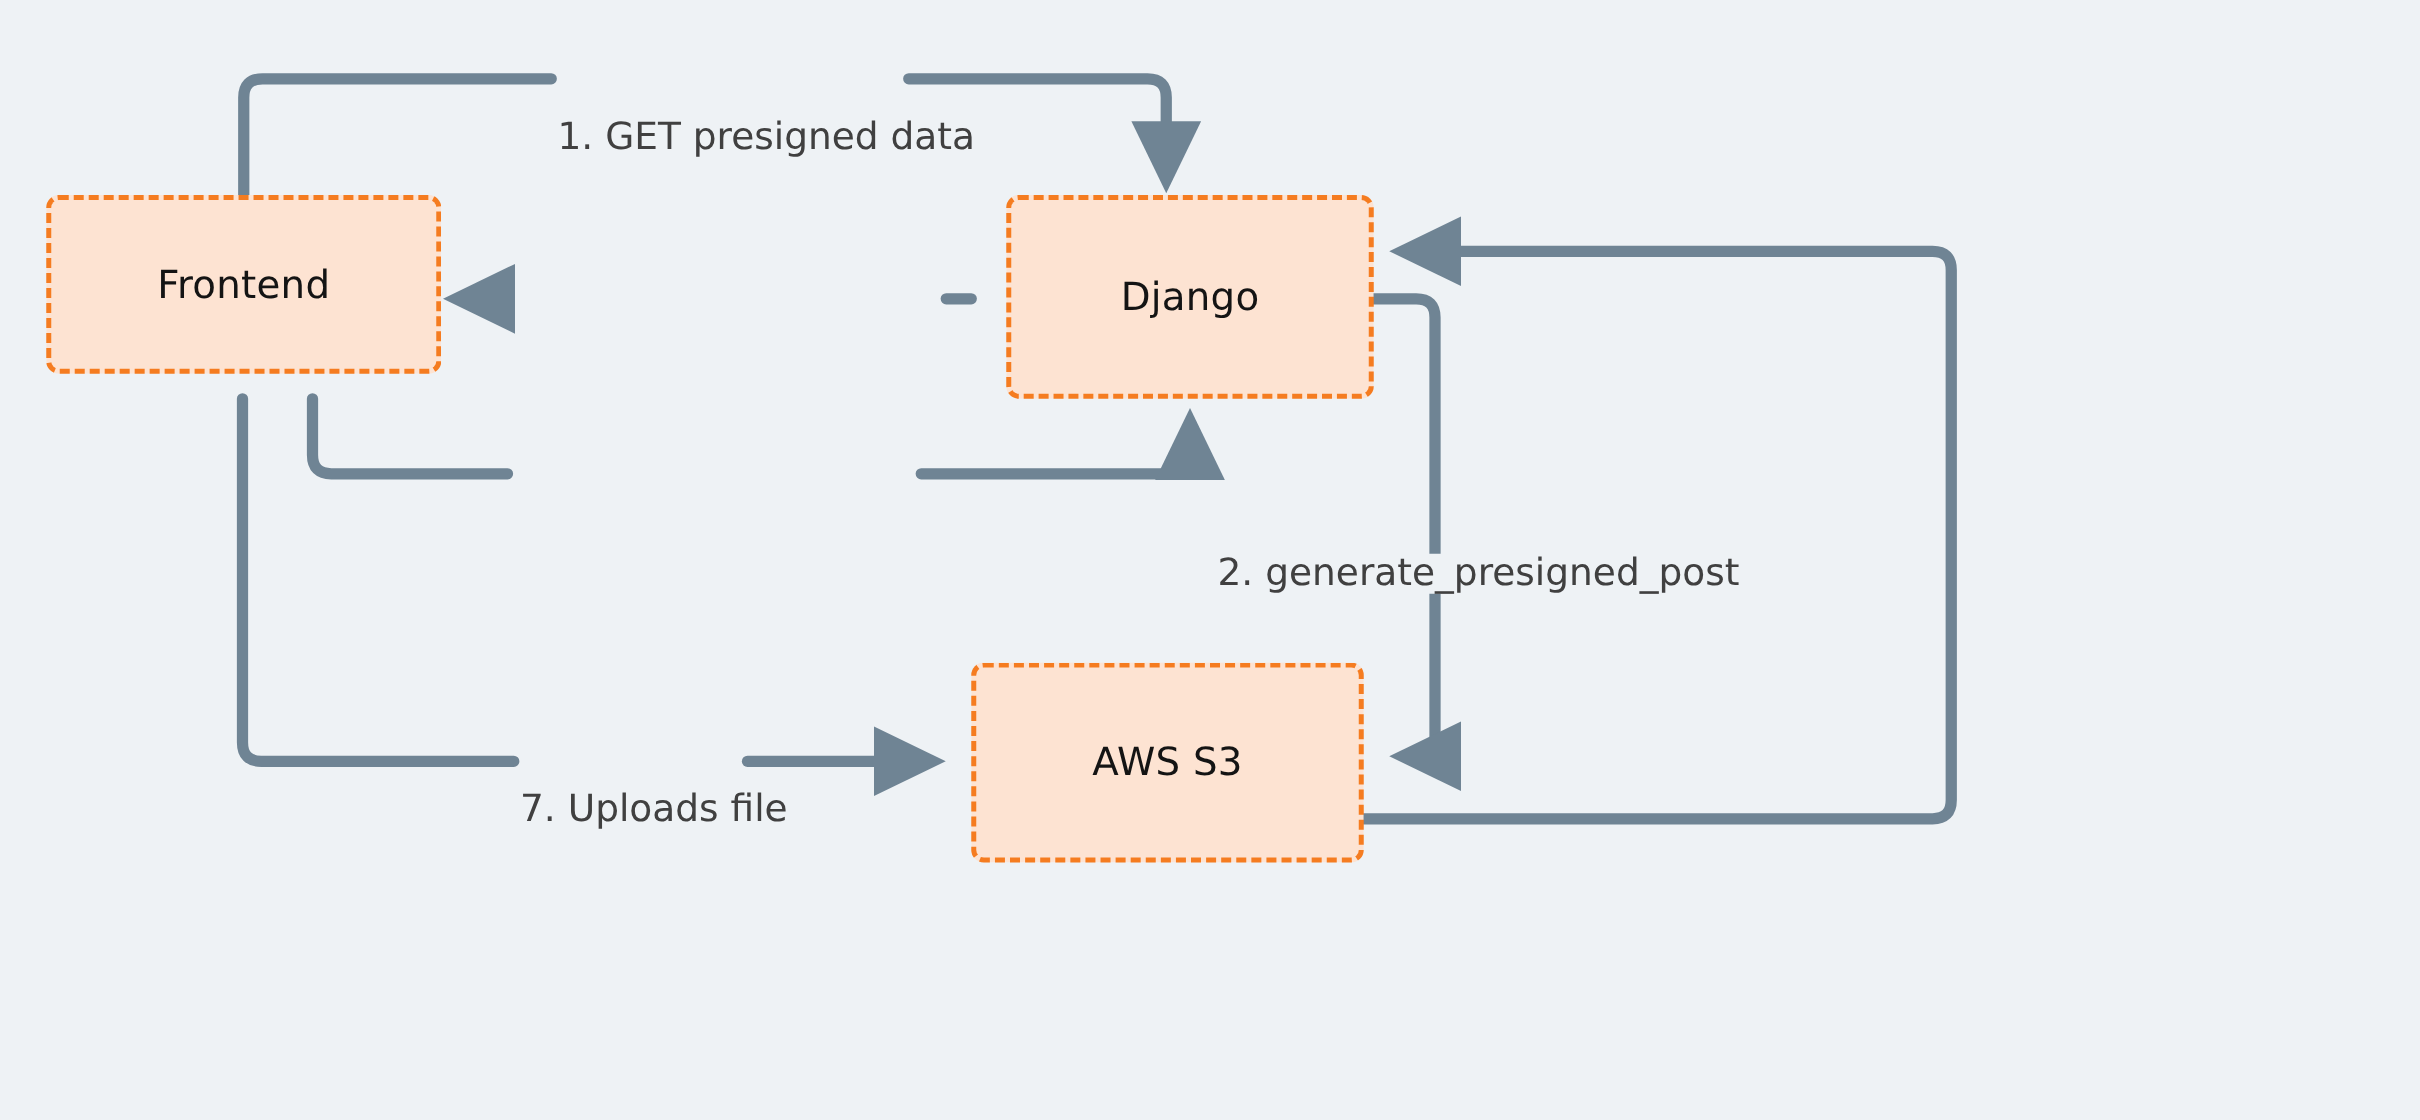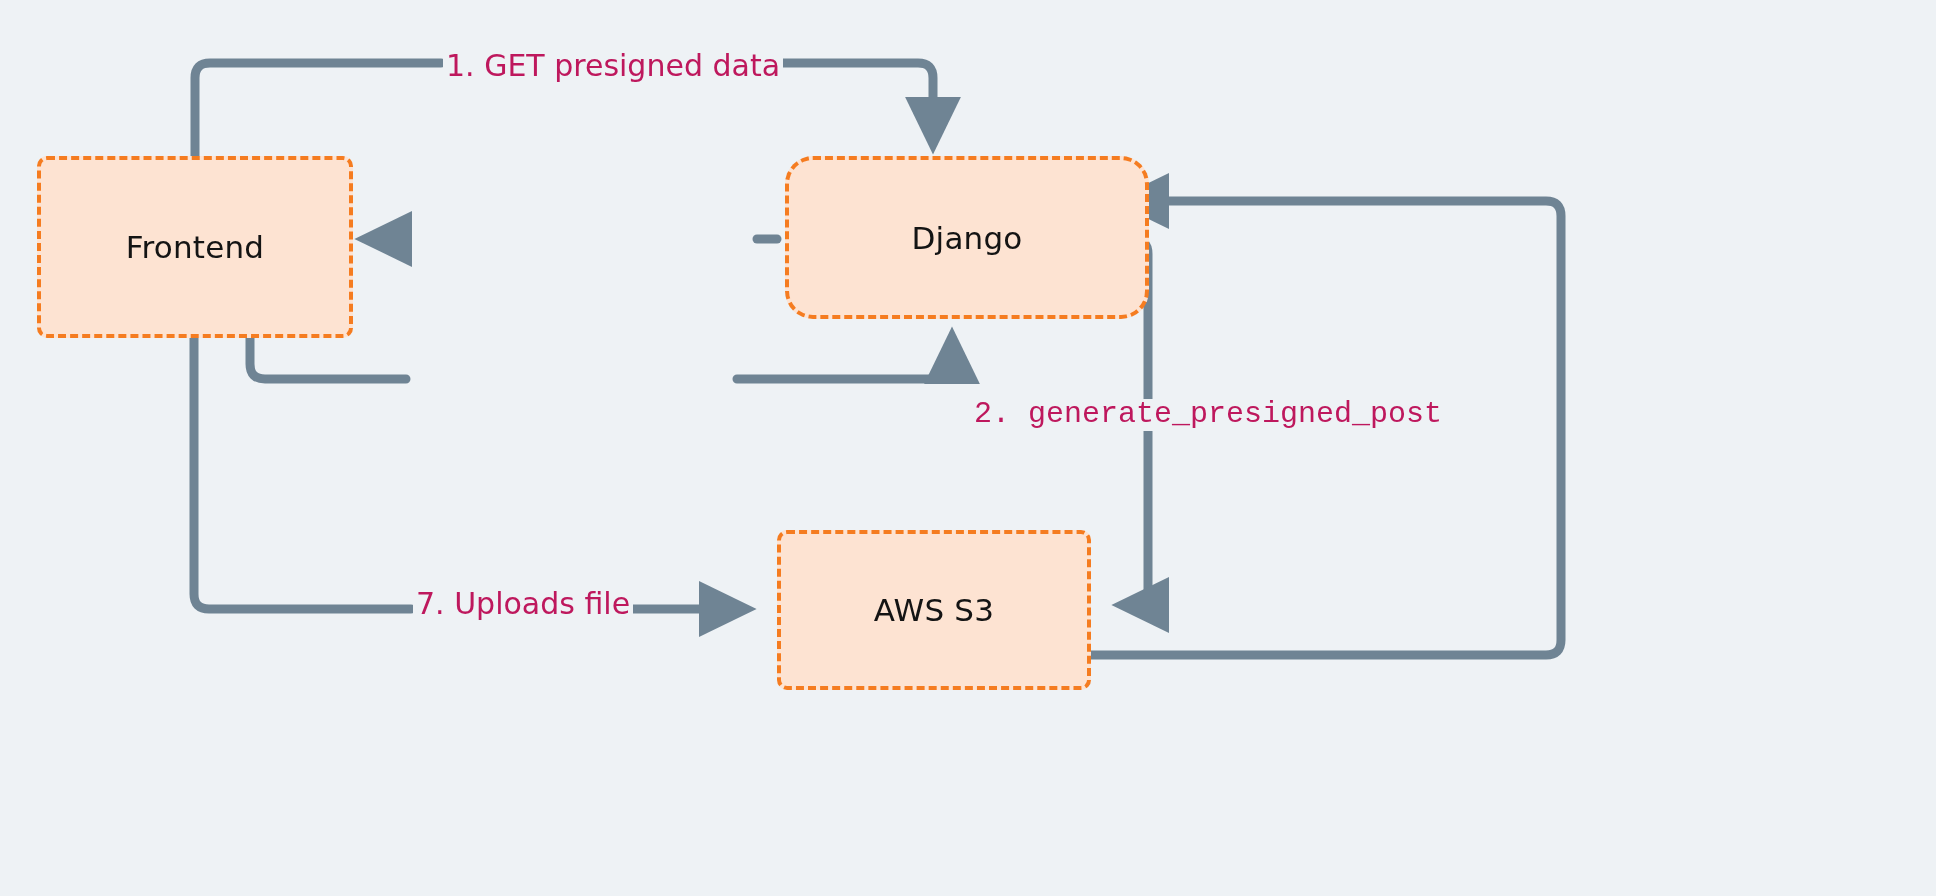--- a/index.html
+++ b/index.html
@@ -32,40 +32,41 @@
     justify-content: center;
     z-index: 3;
   }
   .node-label {
     font-size: 31px;
     color: #141414;
     font-family: "DejaVu Sans", sans-serif;
     letter-spacing: 0.2px;
     white-space: nowrap;
   }
-  #node-frontend { left: 37px;  top: 156px; width: 316px; height: 182px; }
-  #node-django   { left: 785px; top: 156px; width: 364px; height: 163px; border-radius: 28px; }
+  #node-frontend { left: 37px;  top: 156px; width: 316px; height: 143px; }
+  #node-django   { left: 805px; top: 156px; width: 294px; height: 163px; }
   #node-s3       { left: 777px; top: 530px; width: 314px; height: 160px; align-items: center; }
 
   .edge-label {
     position: absolute;
     z-index: 4;
     font-size: 30px;
-    color: #be185d;
+    color: #404040;
     font-family: "DejaVu Sans", sans-serif;
     white-space: pre;
     background: #eef2f5;
     line-height: 1.05;
     padding: 0 3px;
+    margin-top: 44px;
   }
   #label-1 { left: 443px;  top: 50px;  }
   #label-4 { left: 410px;  top: 225px; }
   #label-3 { left: 1199px; top: 266px; }
   #label-6 { left: 408px;  top: 361px; }
-  #label-2 { left: 971px;  top: 399px; font-family: Liberation Mono, monospace; }
+  #label-2 { left: 971px;  top: 399px; }
   #label-5 { left: 413px;  top: 588px; }
 </style>
 </head>
 <body>
 
 <div id="stage">
 
   <svg class="layer" viewBox="0 0 1936 896" xmlns="http://www.w3.org/2000/svg">
     <defs>
       <marker id="arrow-head" markerWidth="7" markerHeight="7" refX="5.0" refY="3.5" orient="auto" markerUnits="strokeWidth">

